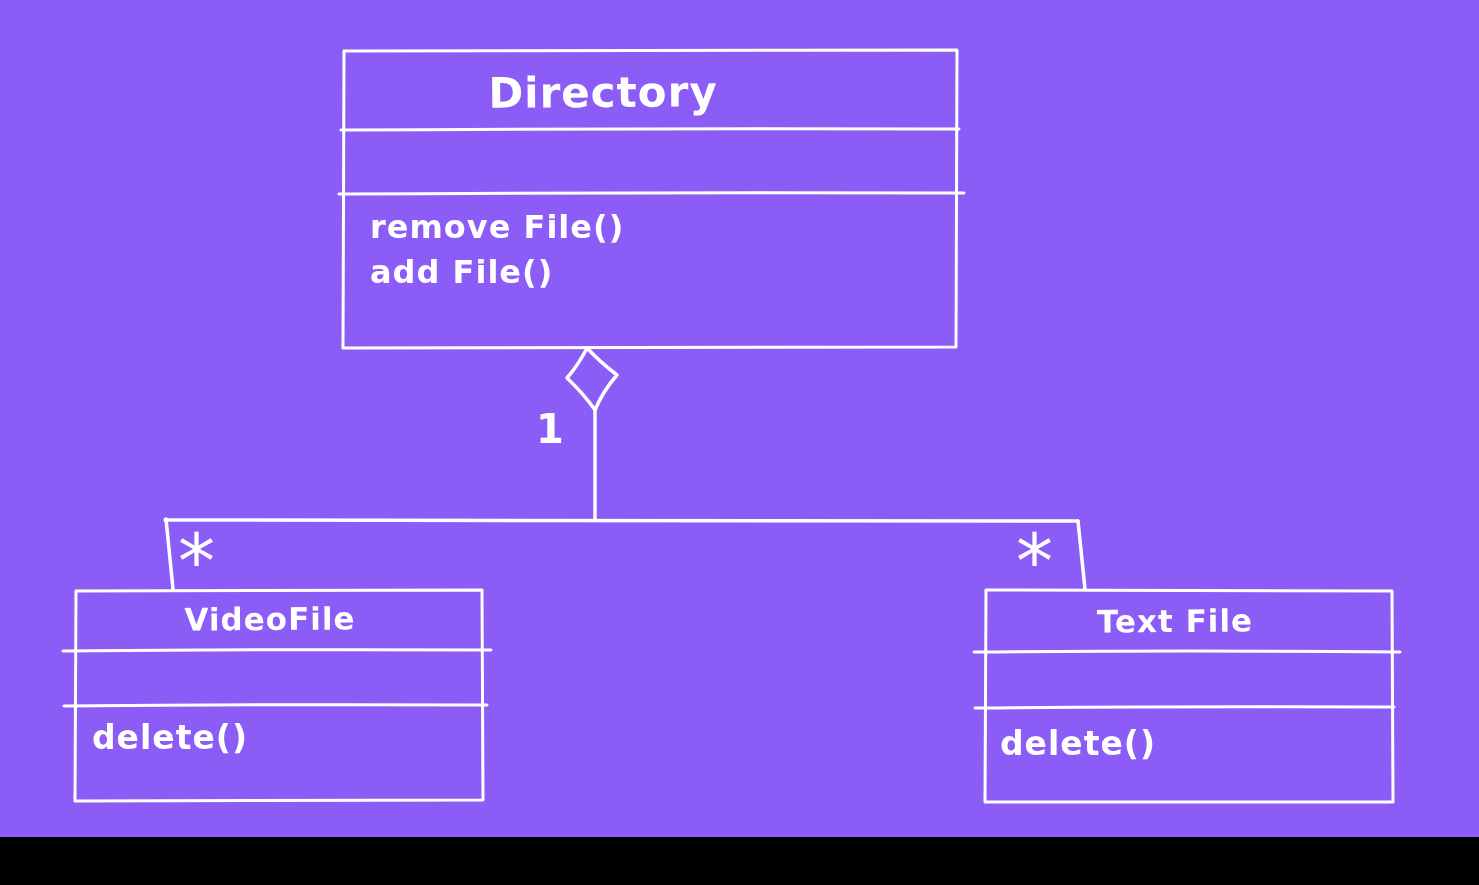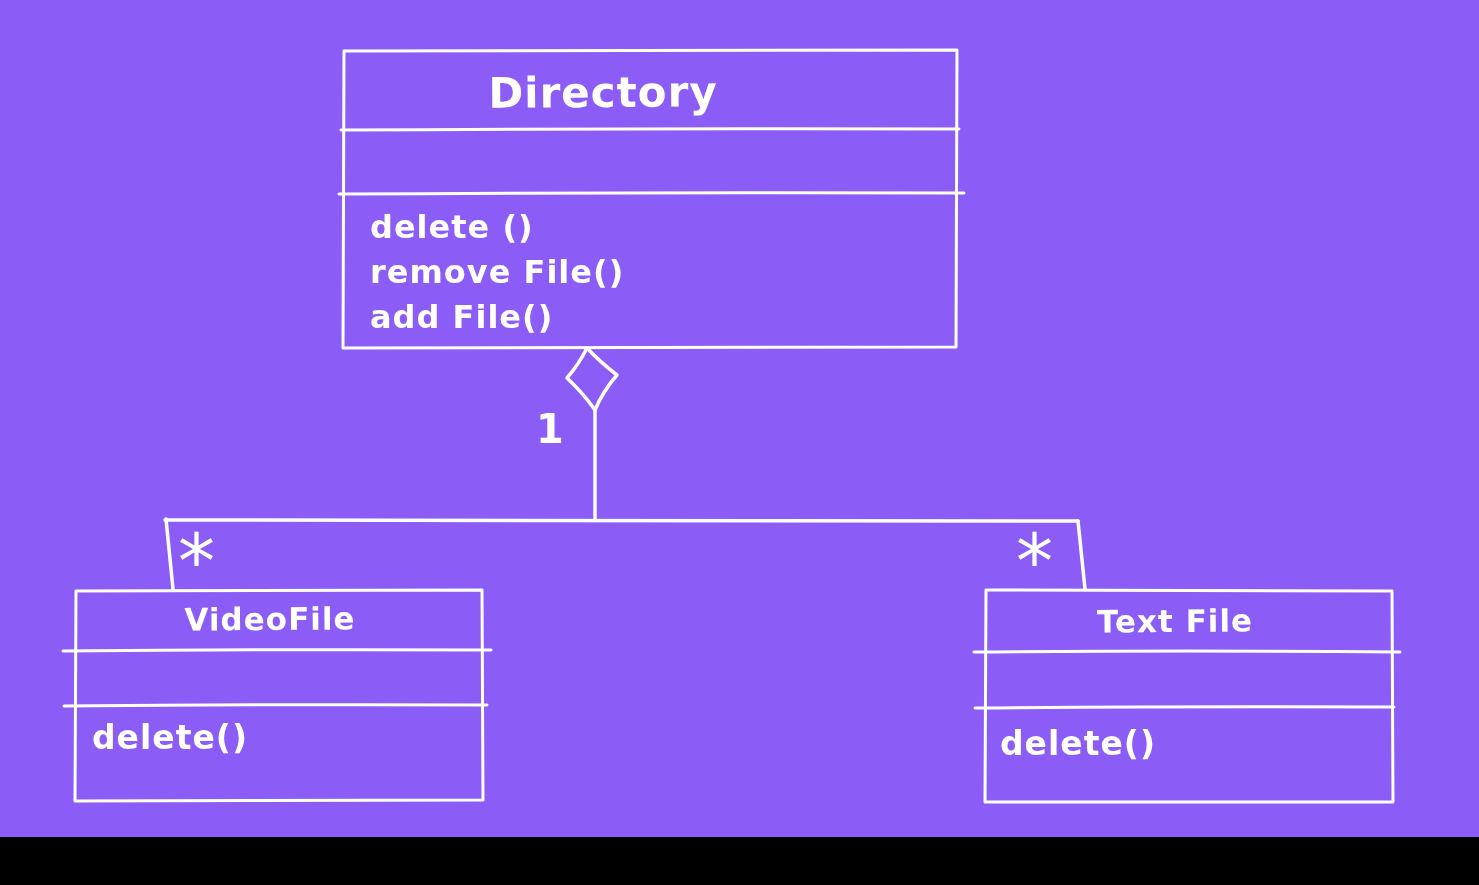--- a/index.html
+++ b/index.html
@@ -123,21 +123,20 @@
     <g>
       <path d="M986,590 L1392,591 L1393,802 L985,802 Z"></path>
       <path d="M974,652 Q1190,650 1400,652"></path>
       <path d="M975,708 Q1190,706 1394,707"></path>
     </g>
   </svg>
 
   <div class="lbl class-title dir-title">Directory</div>
 
   <div class="dir-methods">
-    <span class="method-line">delete ()</span>
     <span class="method-line">remove File()</span>
     <span class="method-line">add File()</span>
   </div>
 
   <div class="lbl mult-one">1</div>
 
   <div class="lbl mult-star star-left">*</div>
 
   <div class="lbl mult-star star-right">*</div>
 

